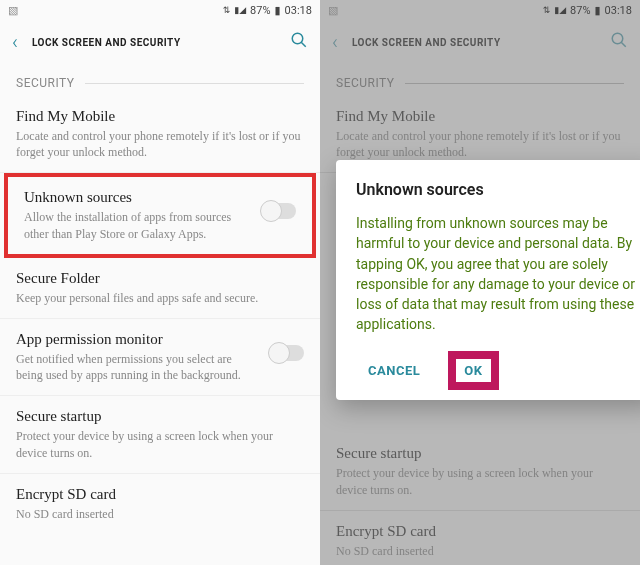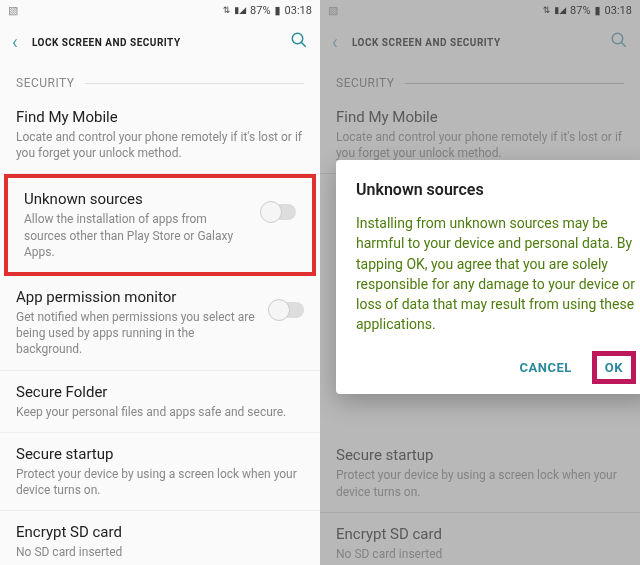--- a/index.html
+++ b/index.html
@@ -77,20 +77,21 @@
       height: 1px;
       background: #ddd;
     }
     .screen.right .section-line { background: #999; }
     .item {
       padding: 12px 16px;
       border-bottom: 1px solid #eee;
       display: flex;
       align-items: flex-start;
       gap: 12px;
+      font-family: Liberation Serif, serif;
     }
     .screen.right .item { border-bottom-color: #aaa; }
     .item-text { flex: 1; }
     .item-title {
       font-size: 15px;
       color: #212121;
       margin-bottom: 3px;
     }
     .screen.right .item-title { color: #5a5a5a; }
     .item-sub {
@@ -149,33 +150,32 @@
       margin-bottom: 14px;
     }
     .dialog-body {
       font-size: 14px;
       color: #4d7c0f;
       line-height: 1.45;
       margin-bottom: 16px;
     }
     .dialog-actions {
       display: flex;
-      justify-content: flex-end;
-      gap: 8px;
+      gap: 16px;
       align-items: center;
     }
     .dialog-btn {
       font-size: 13px;
       font-weight: 700;
       color: #2a8a9c;
       padding: 8px 12px;
       letter-spacing: 0.5px;
     }
     .ok-highlight {
-      border: 5px solid #be185d;
+      border: 8px solid #be185d;
       padding: 4px 8px;
     }
     .pic-icon {
       position: absolute;
       left: 8px;
       top: 4px;
       font-size: 11px;
       color: #888;
     }
     svg.mag { width: 18px; height: 18px; }
@@ -221,31 +221,31 @@
       <div class="item-text">
         <div class="item-title">Unknown sources</div>
         <div class="item-sub">Allow the installation of apps from sources other than Play Store or Galaxy Apps.</div>
       </div>
       <div class="toggle"></div>
     </div>
   </div>
 
   <div class="item">
     <div class="item-text">
+      <div class="item-title">Secure Folder</div>
+      <div class="item-sub">Keep your personal files and apps safe and secure.</div>
+    </div>
+  </div>
+
+  <div class="item">
+    <div class="item-text">
       <div class="item-title">App permission monitor</div>
       <div class="item-sub">Get notified when permissions you select are being used by apps running in the background.</div>
     </div>
     <div class="toggle"></div>
-  </div>
-
-  <div class="item">
-    <div class="item-text">
-      <div class="item-title">Secure Folder</div>
-      <div class="item-sub">Keep your personal files and apps safe and secure.</div>
-    </div>
   </div>
 
   <div class="item">
     <div class="item-text">
       <div class="item-title">Secure startup</div>
       <div class="item-sub">Protect your device by using a screen lock when your device turns on.</div>
     </div>
   </div>
 
   <div class="item" style="border-bottom:none">

